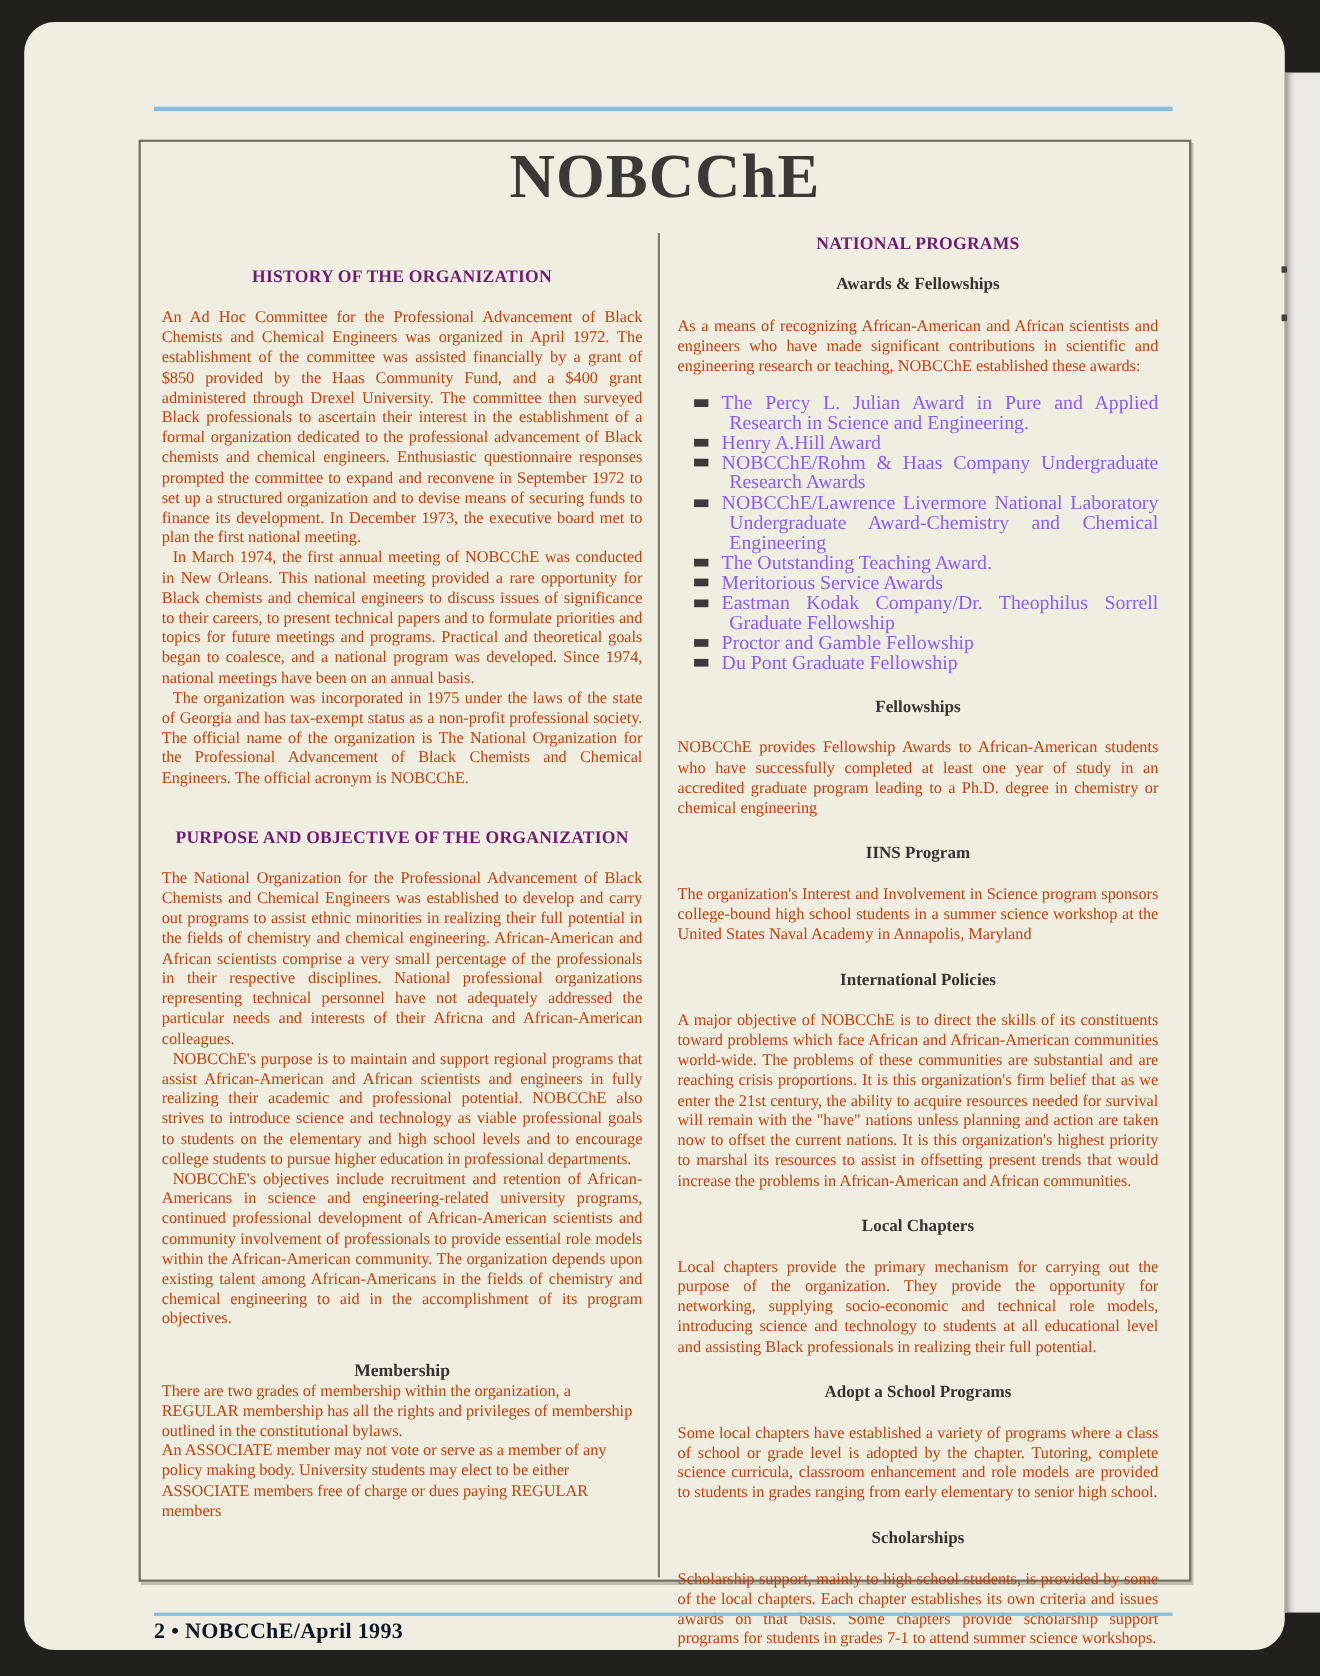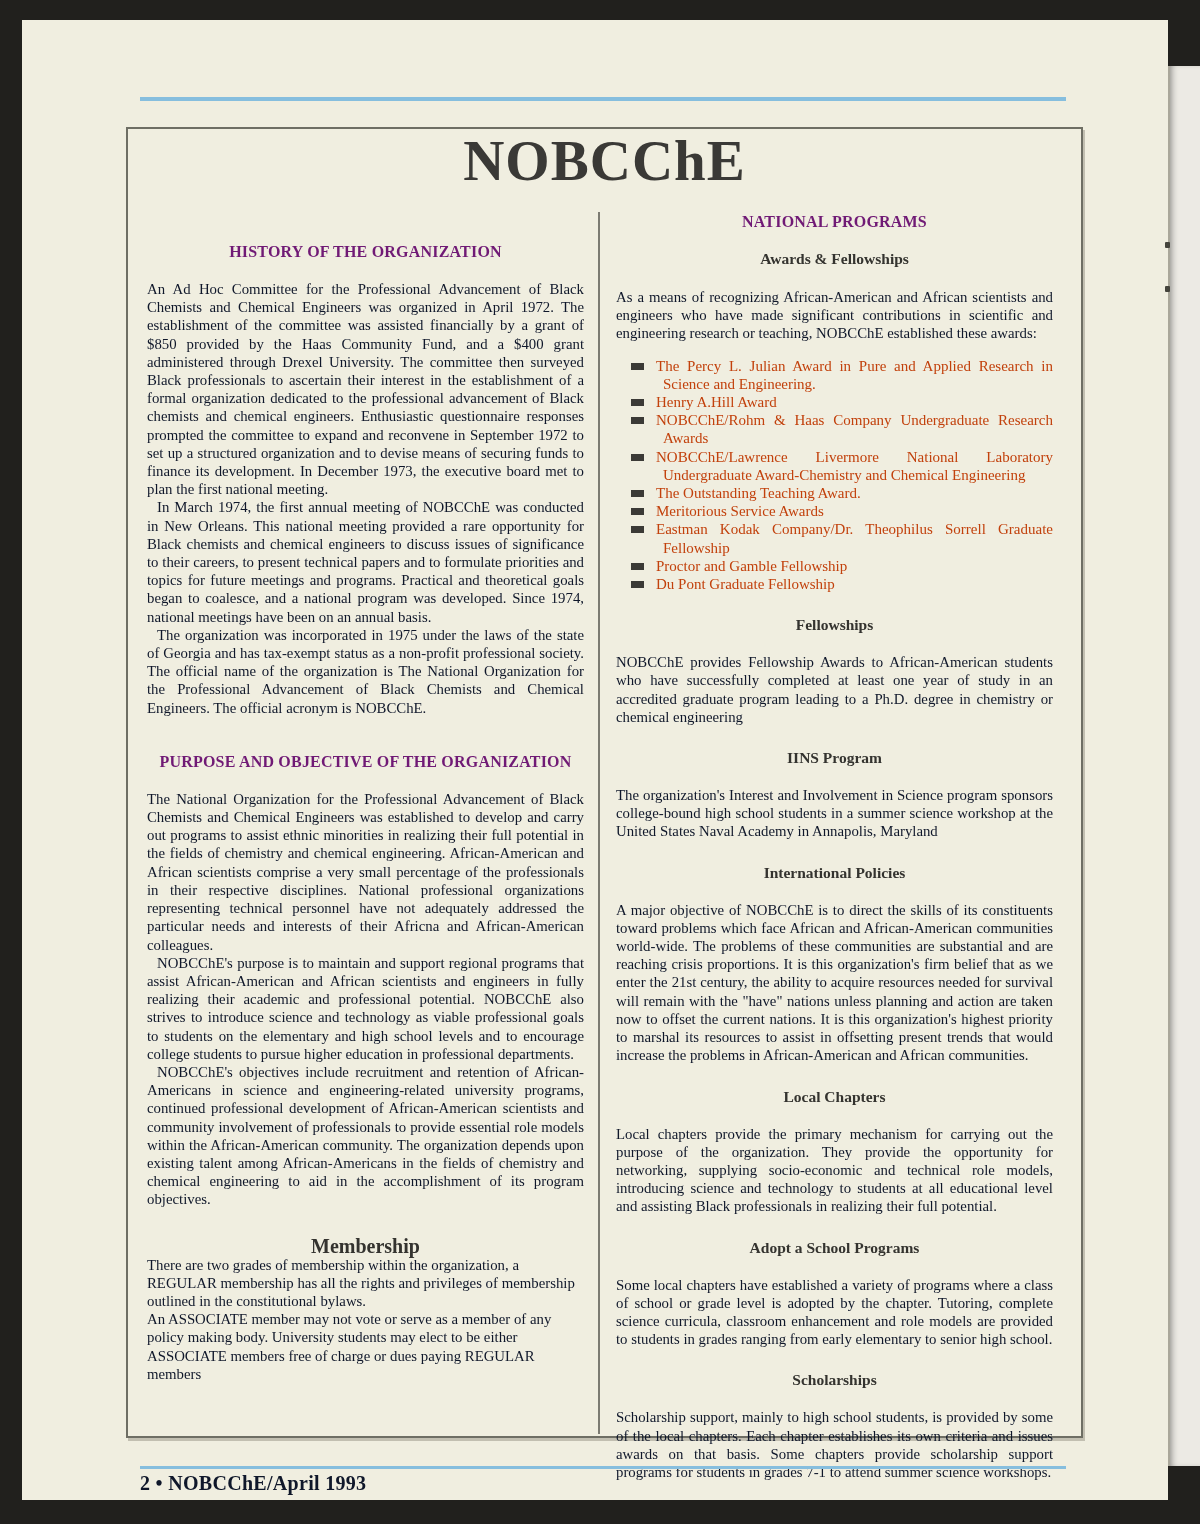--- a/index.html
+++ b/index.html
@@ -4,20 +4,21 @@
 <style>
   html,body{margin:0;padding:0;}
   body{
     width:1200px;height:1524px;position:relative;overflow:hidden;
     background:#21201d;
     font-family:"Liberation Serif","DejaVu Serif",serif;
   }
   .page{
     position:absolute;left:22px;top:20px;width:1146px;height:1480px;
     background:#f0eee0;
+    border-radius:28px;
   }
   .next-page-edge{
     position:absolute;left:1168px;top:66px;width:32px;height:1400px;
     background:#eceae4;
     border-left:2px solid #aaa79a;
     box-shadow:inset 5px 0 7px -4px rgba(0,0,0,.45);
   }
   .staple{position:absolute;width:5px;height:6px;background:#45443c;border-radius:1px;}
   .staple.s1{left:1165px;top:242px;}
   .staple.s2{left:1165px;top:286px;}
@@ -45,33 +46,33 @@
   .col-right{width:437px;}
   h2{
     font-size:16px;font-weight:bold;text-align:center;color:#701a75;
     margin:0;letter-spacing:.2px;line-height:20px;
   }
   h3{
     font-size:15.5px;font-weight:bold;text-align:center;color:#34332f;
     margin:0;line-height:19px;
   }
   p{
-    font-size:14.8px;line-height:18.2px;color:#0f172a;margin:0;
+    font-size:14.8px;line-height:18.2px;color:#c2410c;margin:0;
     text-align:justify;
   }
   .mt-head{margin-top:32px;}
   .mt-para{margin-top:18px;}
   .ind{text-indent:10px;}
   .left-align{text-align:left;}
   .col-right h2{margin-top:0;}
   .sec-head{margin-top:22px;}
   .sec-body{margin-top:19px;}
   ul.awards{list-style:none;margin:14px 0 0;padding:0;}
   ul.awards li{
-    position:relative;font-size:15px;line-height:18.2px;color:#c2410c;
+    position:relative;font-size:18px;line-height:18.2px;color:#8b5cf6;
     padding-left:47px;text-indent:-7px;text-align:justify;
   }
   ul.awards li .sq{
     position:absolute;left:15px;top:6px;width:13px;height:7px;
     background:#3b3a36;text-indent:0;
   }
 </style>
 </head>
 <body>
 
@@ -87,21 +88,21 @@
         <h2 class="mt-head" style="margin-top:30px;">HISTORY OF THE ORGANIZATION</h2>
         <p class="mt-para">An Ad Hoc Committee for the Professional Advancement of Black Chemists and Chemical Engineers was organized in April 1972.  The establishment of the committee was assisted financially by a grant of $850 provided by the Haas Community Fund, and a $400 grant administered through Drexel University.  The committee then surveyed Black professionals to ascertain their interest in the establishment of a formal organization dedicated to the professional advancement of Black chemists and chemical engineers.  Enthusiastic questionnaire responses prompted the committee to expand and reconvene in September 1972 to set up a structured organization and to devise means of securing funds to finance its development.  In December 1973, the executive board met to plan the first national meeting.</p>
         <p class="ind">In March 1974, the first annual meeting of NOBCChE was conducted in New Orleans.  This national meeting provided a rare opportunity for Black chemists and chemical engineers to discuss issues of significance to their careers, to present technical papers and to formulate priorities and topics for future meetings and programs.  Practical and theoretical goals began to coalesce, and a national program was developed.  Since 1974, national meetings have been on an annual basis.</p>
         <p class="ind">The organization was incorporated in 1975 under the laws of the state of Georgia and has tax-exempt status as a non-profit professional society.  The official name of the organization is The National Organization for the Professional Advancement of Black Chemists and Chemical Engineers.  The official acronym is NOBCChE.</p>
 
         <h2 class="mt-head" style="margin-top:35px;">PURPOSE AND OBJECTIVE OF THE ORGANIZATION</h2>
         <p class="mt-para">The National Organization for the Professional Advancement of Black Chemists and Chemical Engineers was established to develop and carry out programs to assist ethnic minorities in realizing their full potential in the fields of chemistry and chemical engineering.  African-American and African scientists comprise a very small percentage of the professionals in their respective disciplines.  National professional organizations representing technical personnel have not adequately addressed the particular needs and interests of their Africna and African-American colleagues.</p>
         <p class="ind">NOBCChE's purpose is to maintain and support regional programs that assist African-American and African scientists and engineers in fully realizing their academic and professional potential.  NOBCChE also strives to introduce science and technology as viable professional goals to students on the elementary and high school levels and to encourage college students to pursue higher education in professional departments.</p>
         <p class="ind">NOBCChE's objectives include recruitment and retention of African-Americans in science and engineering-related university programs, continued professional development of African-American scientists and community involvement of professionals to provide essential role models within the African-American community.  The organization depends upon existing talent among African-Americans in the fields of chemistry and chemical engineering to aid in the accomplishment of its program objectives.</p>
 
-        <h3 style="margin-top:28px;font-size:20px;">Membership</h3>
+        <h3 style="margin-top:28px;font-size:16px;">Membership</h3>
         <p class="left-align">There are two grades of membership within the organization,  a</p>
         <p class="left-align">REGULAR membership has all the rights and privileges of membership outlined in the constitutional bylaws.</p>
         <p class="left-align">An ASSOCIATE member may not vote or serve as a member of any policy making body.  University students may elect to be either ASSOCIATE members free of charge or dues paying REGULAR members</p>
       </div>
 
       <div class="col-divider"></div>
 
       <div class="col-right">
         <h2>NATIONAL PROGRAMS</h2>
 

